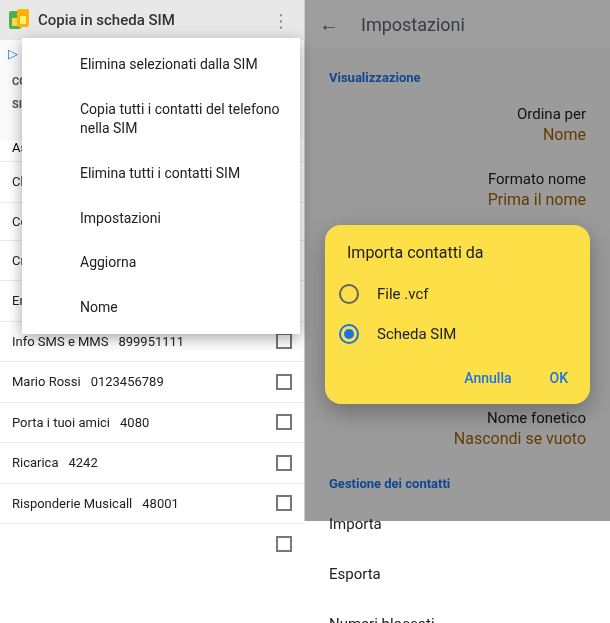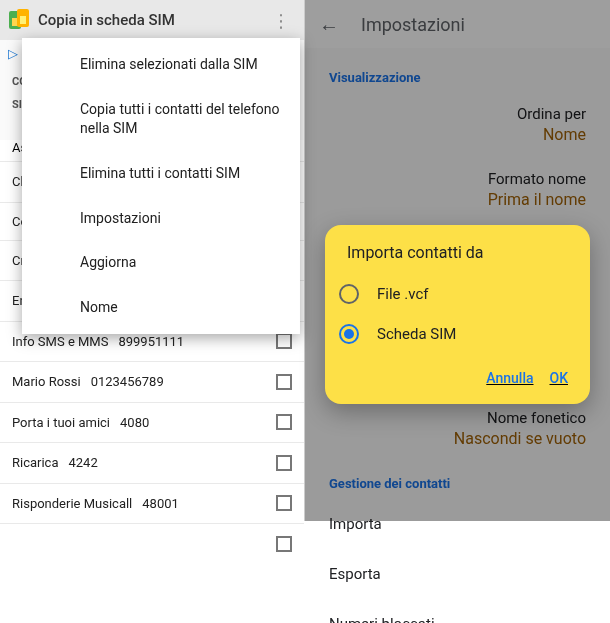--- a/index.html
+++ b/index.html
@@ -75,21 +75,21 @@
   }
   .radio {
     width:20px;height:20px;border:2px solid #5f6368;border-radius:50%;
     margin-right:18px; position:relative;
   }
   .radio.sel { border-color:#1a73e8;}
   .radio.sel::after{
     content:""; position:absolute; left:3px; top:3px; width:10px;height:10px;
     background:#1a73e8; border-radius:50%;
   }
-  .dlg-actions { display:flex; justify-content:flex-end; padding:10px 14px 6px; text-decoration:underline;}
+  .dlg-actions { display:flex; justify-content:flex-end; padding:10px 14px 6px; gap:22px;}
   .dlg-actions .btn { color:#1a73e8; font-size:14px; font-weight:500; cursor:pointer; padding:6px 8px;}
 </style>
 </head>
 <body>
 
 <div class="pane pane-left">
   <div class="left-header">
     <span class="app-icon">
       <svg width="22" height="22" viewBox="0 0 22 22">
         <rect x="1" y="2" width="12" height="18" rx="2" fill="#4caf50"></rect>

